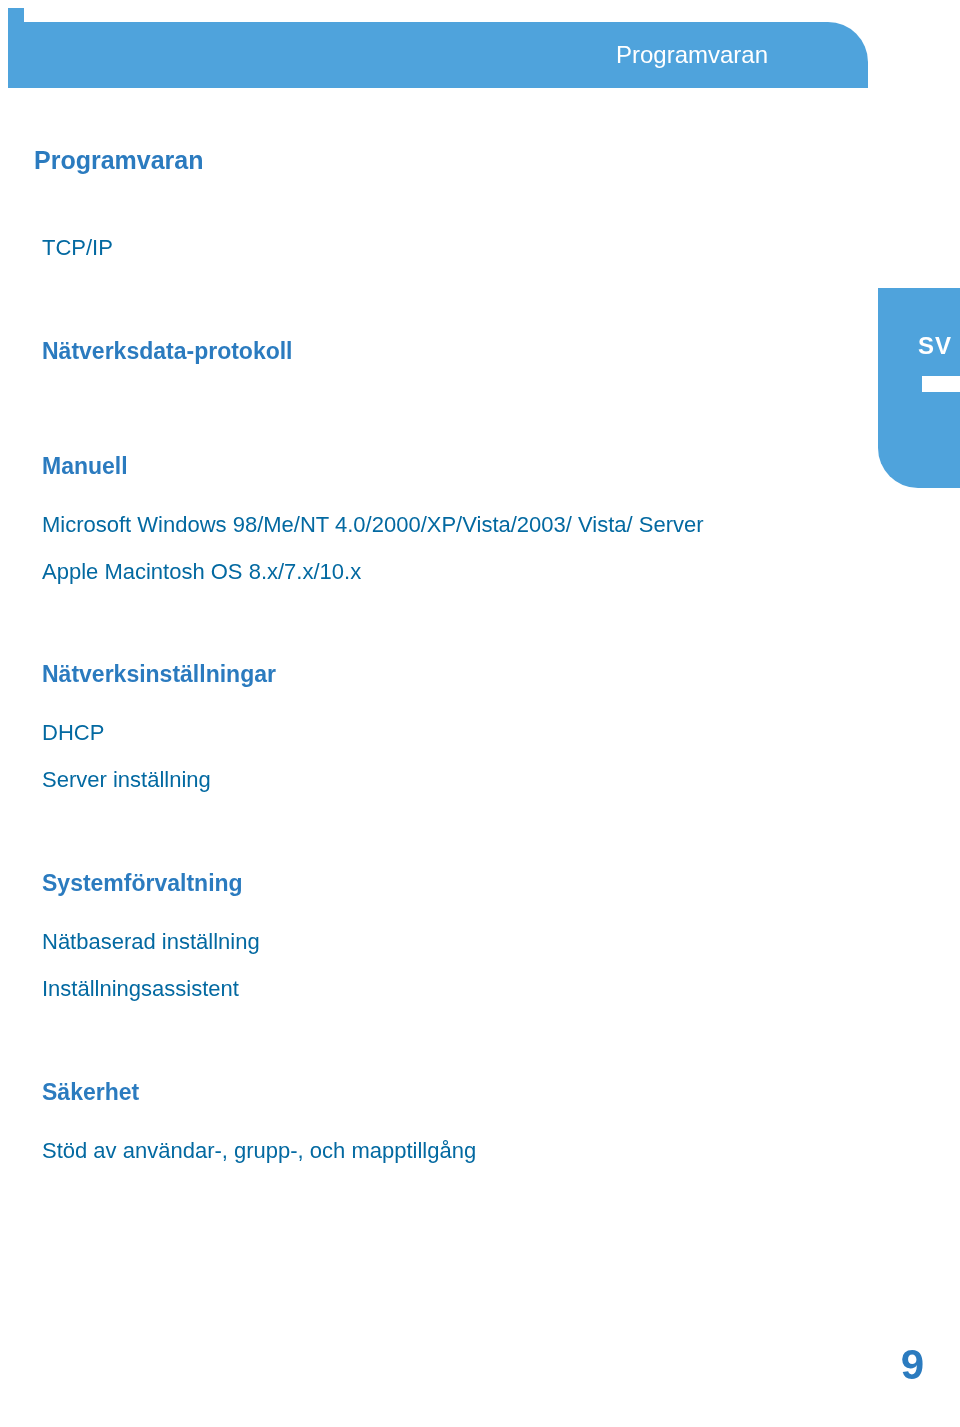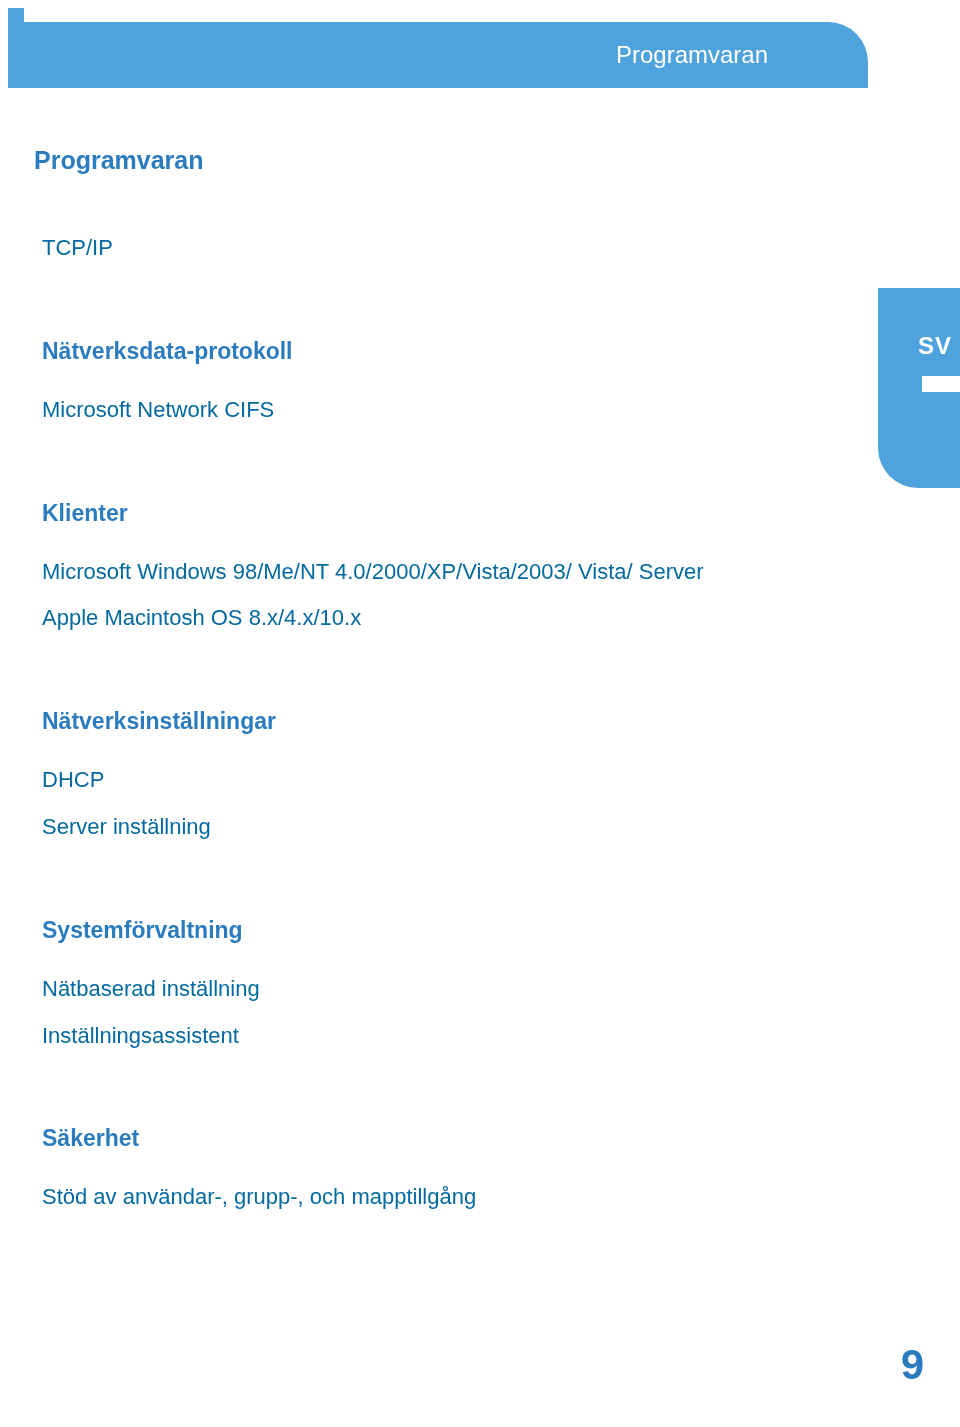--- a/index.html
+++ b/index.html
@@ -116,27 +116,26 @@
 
 <div class="content">
   <div class="section-title">Programvaran</div>
 
   <div class="group">
     <div class="body-line">TCP/IP</div>
   </div>
 
   <div class="group">
     <div class="heading">Nätverksdata-protokoll</div>
-    <div class="body-line">Microsoft Network CIFS</div>
   </div>
 
   <div class="group">
-    <div class="heading">Klienter</div>
+    <div class="heading">Manuell</div>
     <div class="body-line">Microsoft Windows 98/Me/NT 4.0/2000/XP/Vista/2003/ Vista/ Server</div>
-    <div class="body-line">Apple Macintosh OS 8.x/4.x/10.x</div>
+    <div class="body-line">Apple Macintosh OS 8.x/7.x/10.x</div>
   </div>
 
   <div class="group">
     <div class="heading">Nätverksinställningar</div>
     <div class="body-line">DHCP</div>
     <div class="body-line">Server inställning</div>
   </div>
 
   <div class="group">
     <div class="heading">Systemförvaltning</div>

